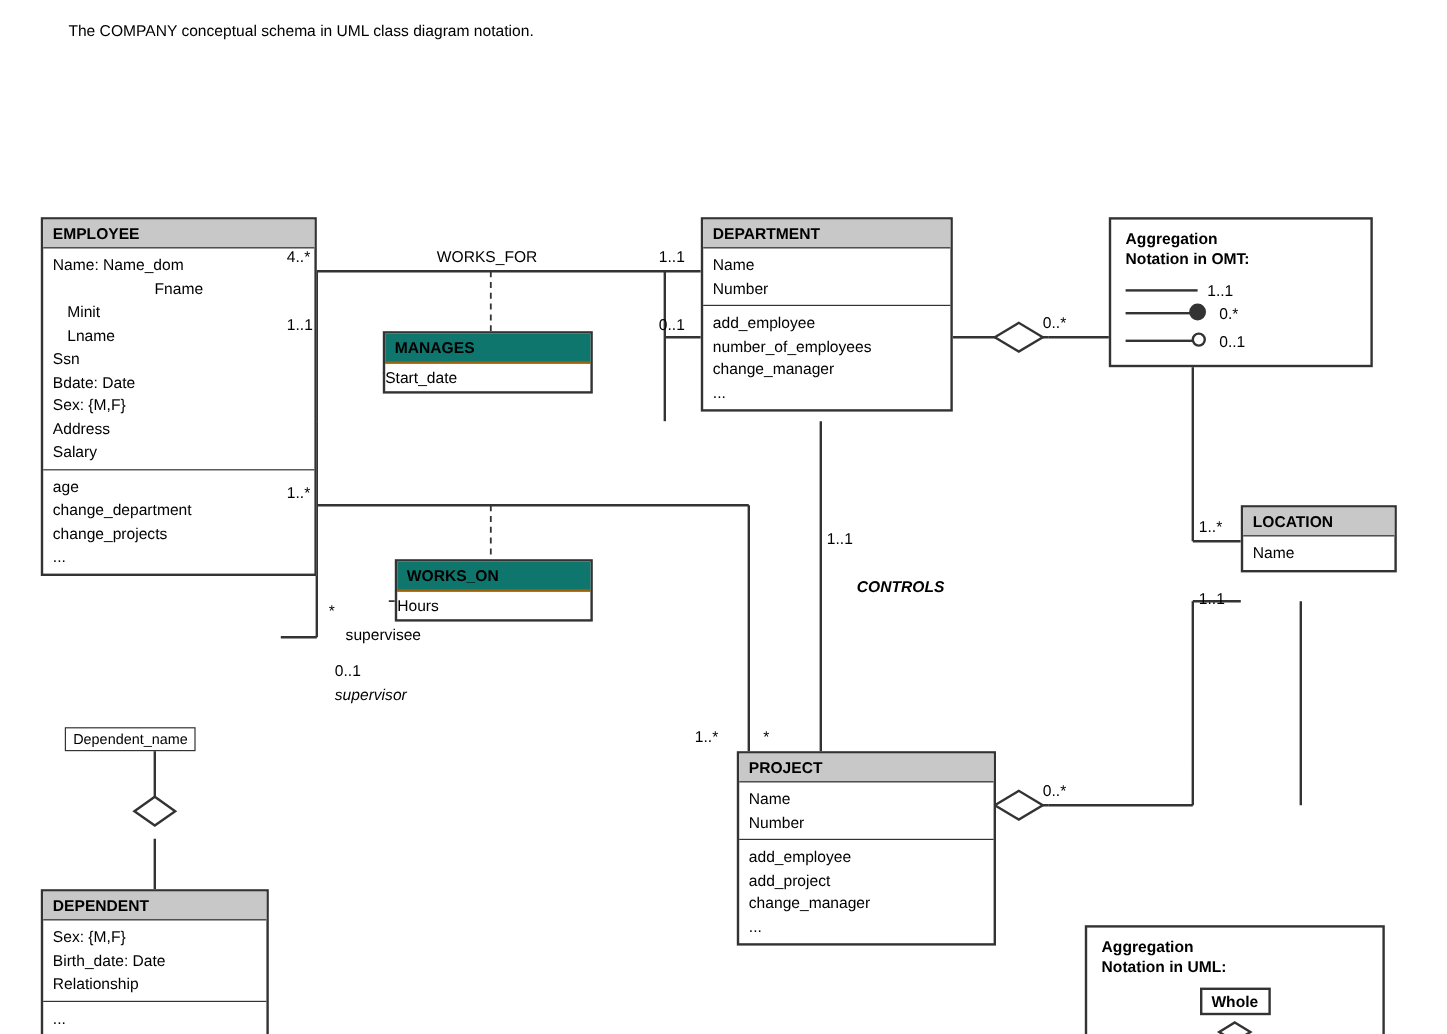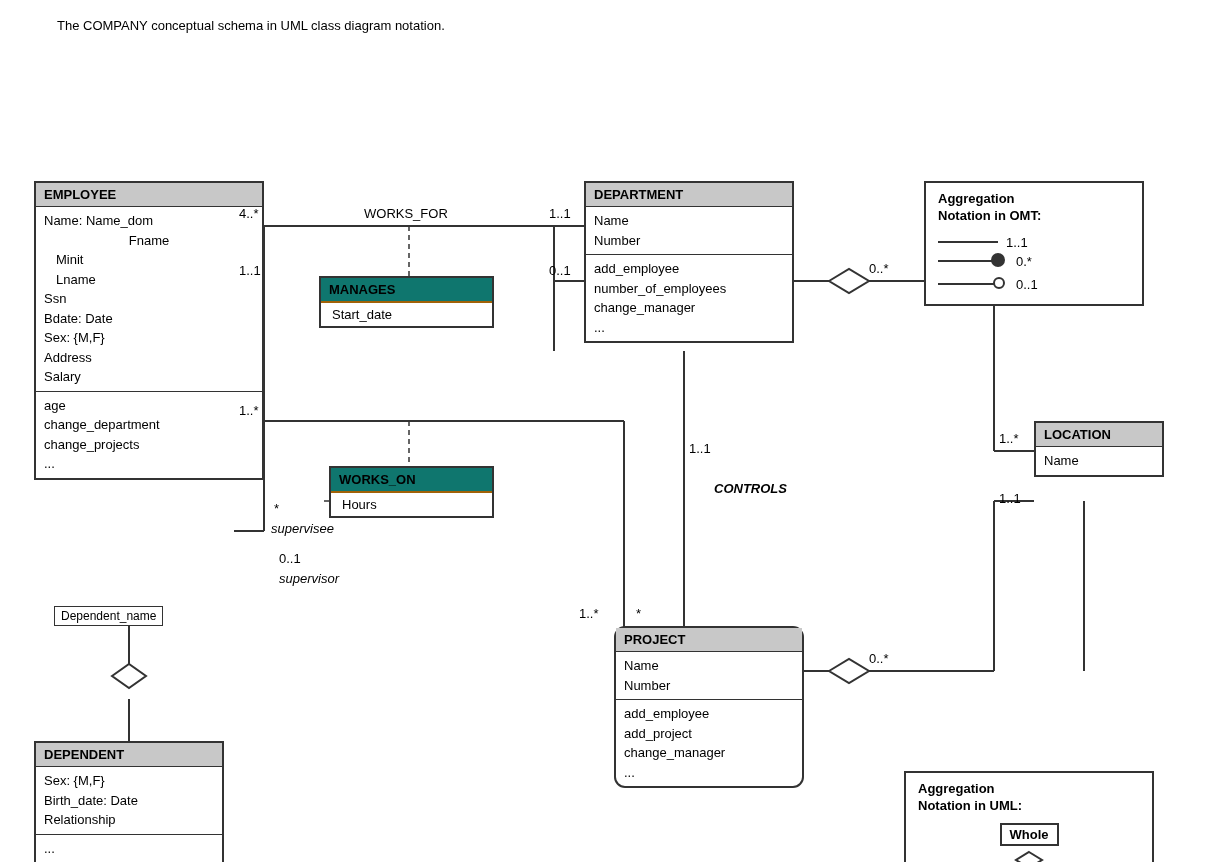--- a/index.html
+++ b/index.html
@@ -72,21 +72,21 @@
     }
 
     .assoc-class .class-header {
       background: #0f766e;
       font-weight: bold;
       padding: 4px 8px;
       border-bottom: 2px solid #a16207;
     }
 
     .assoc-class .class-section {
-      padding: 4px 11px;
+      padding: 4px 0;
       border-radius: 11px;
     }
 
     
     .svg-overlay {
       position: absolute;
       top: 0;
       left: 0;
       width: 100%;
       height: 100%;
@@ -253,21 +253,21 @@
       </div>
     </div>
 
     <div class="assoc-class" style="left:305px; top:415px; width:165px;">
       <div class="class-header">WORKS_ON</div>
       <div class="class-section">
         <div>Hours</div>
       </div>
     </div>
 
-    <div class="uml-class" style="left:590px; top:575px; width:190px;border-radius:11px;">
+    <div class="uml-class" style="left:590px; top:575px; width:216px;">
       <div class="class-header">PROJECT</div>
       <div class="class-section">
         <div>Name</div>
         <div>Number</div>
       </div>
       <div class="class-section">
         <div>add_employee</div>
         <div>add_project</div>
         <div>change_manager</div>
         <div>...</div>
@@ -300,21 +300,21 @@
     <div style="position:absolute; left:525px; top:155px; font-size:13px;">1..1</div>
 
     <div style="position:absolute; left:215px; top:212px; font-size:13px;">1..1</div>
 
     <div style="position:absolute; left:525px; top:212px; font-size:13px;">0..1</div>
 
     <div style="position:absolute; left:215px; top:352px; font-size:13px;">1..*</div>
 
     <div style="position:absolute; left:250px; top:450px; font-size:13px;">*</div>
 
-    <div style="position:absolute; left:247px; top:470px; font-size:13px; font-style:italic;">supervisee</div>
+    <div style="position:absolute; left:264px; top:470px; font-size:13px; ">supervisee</div>
 
     <div style="position:absolute; left:255px; top:500px; font-size:13px;">0..1</div>
 
     <div style="position:absolute; left:255px; top:520px; font-size:13px; font-style:italic;">supervisor</div>
 
     <div style="position:absolute; left:690px; top:430px; font-size:13px; font-style:italic; font-weight:bold;">CONTROLS</div>
 
     <div style="position:absolute; left:665px; top:390px; font-size:13px;">1..1</div>
 
     <div style="position:absolute; left:555px; top:555px; font-size:13px;">1..*</div>

